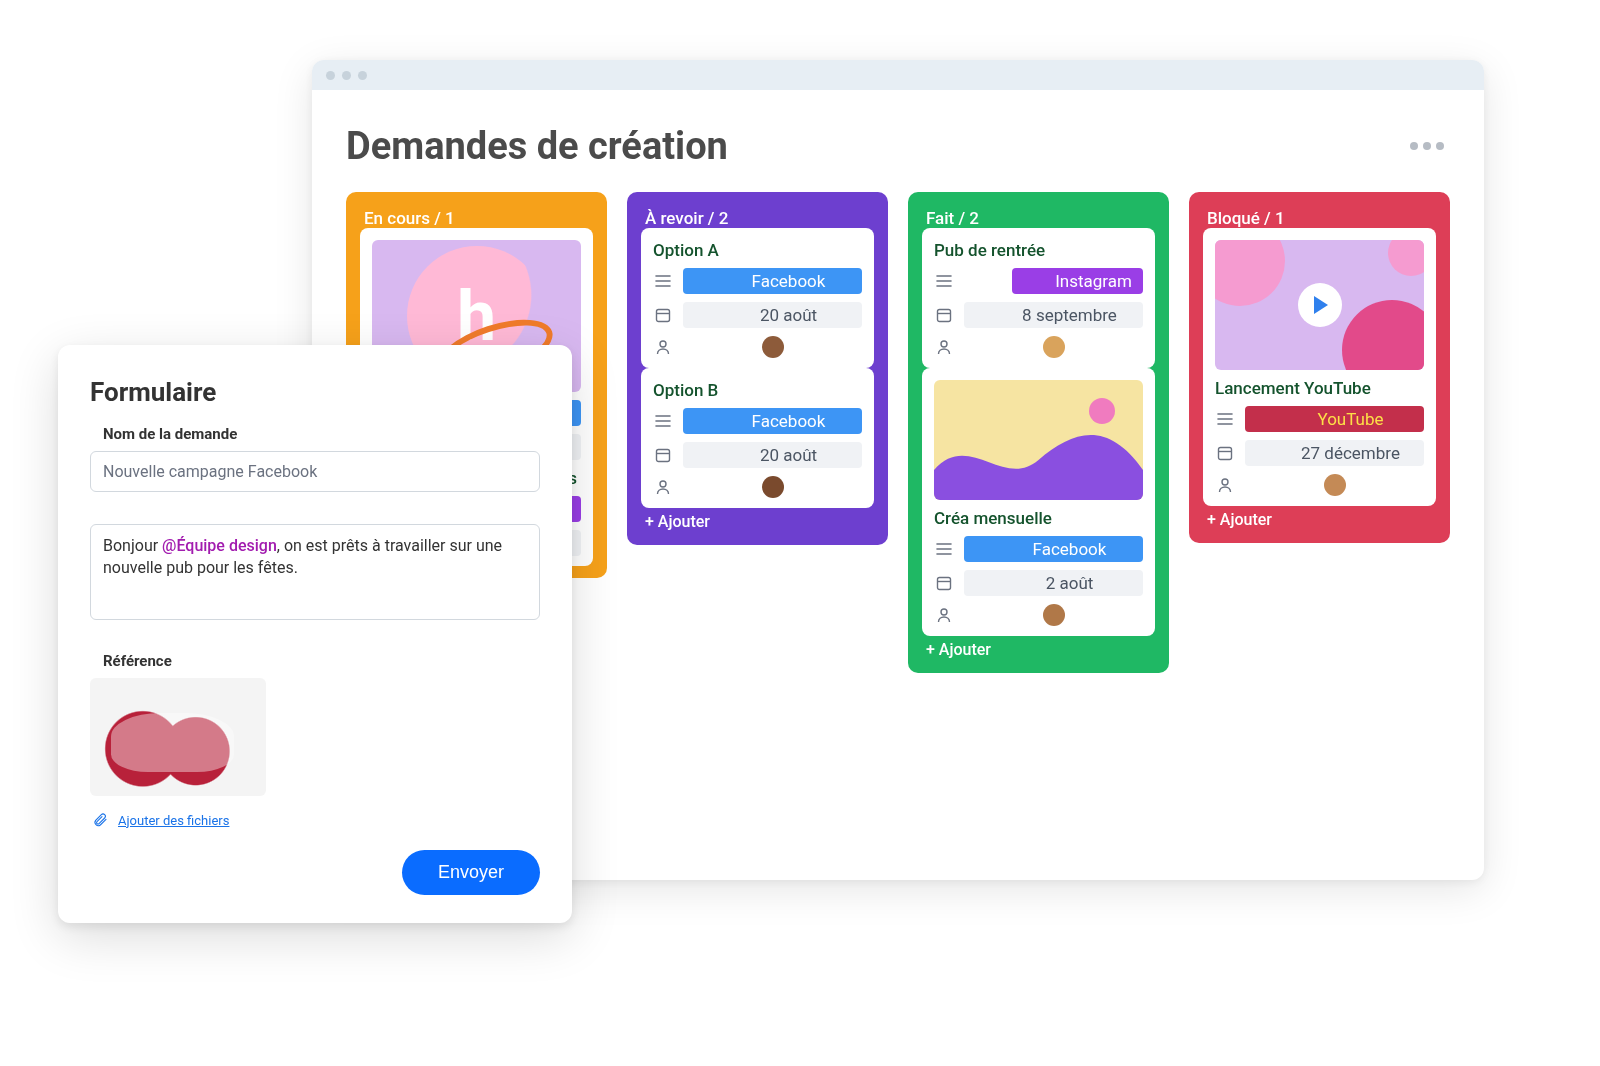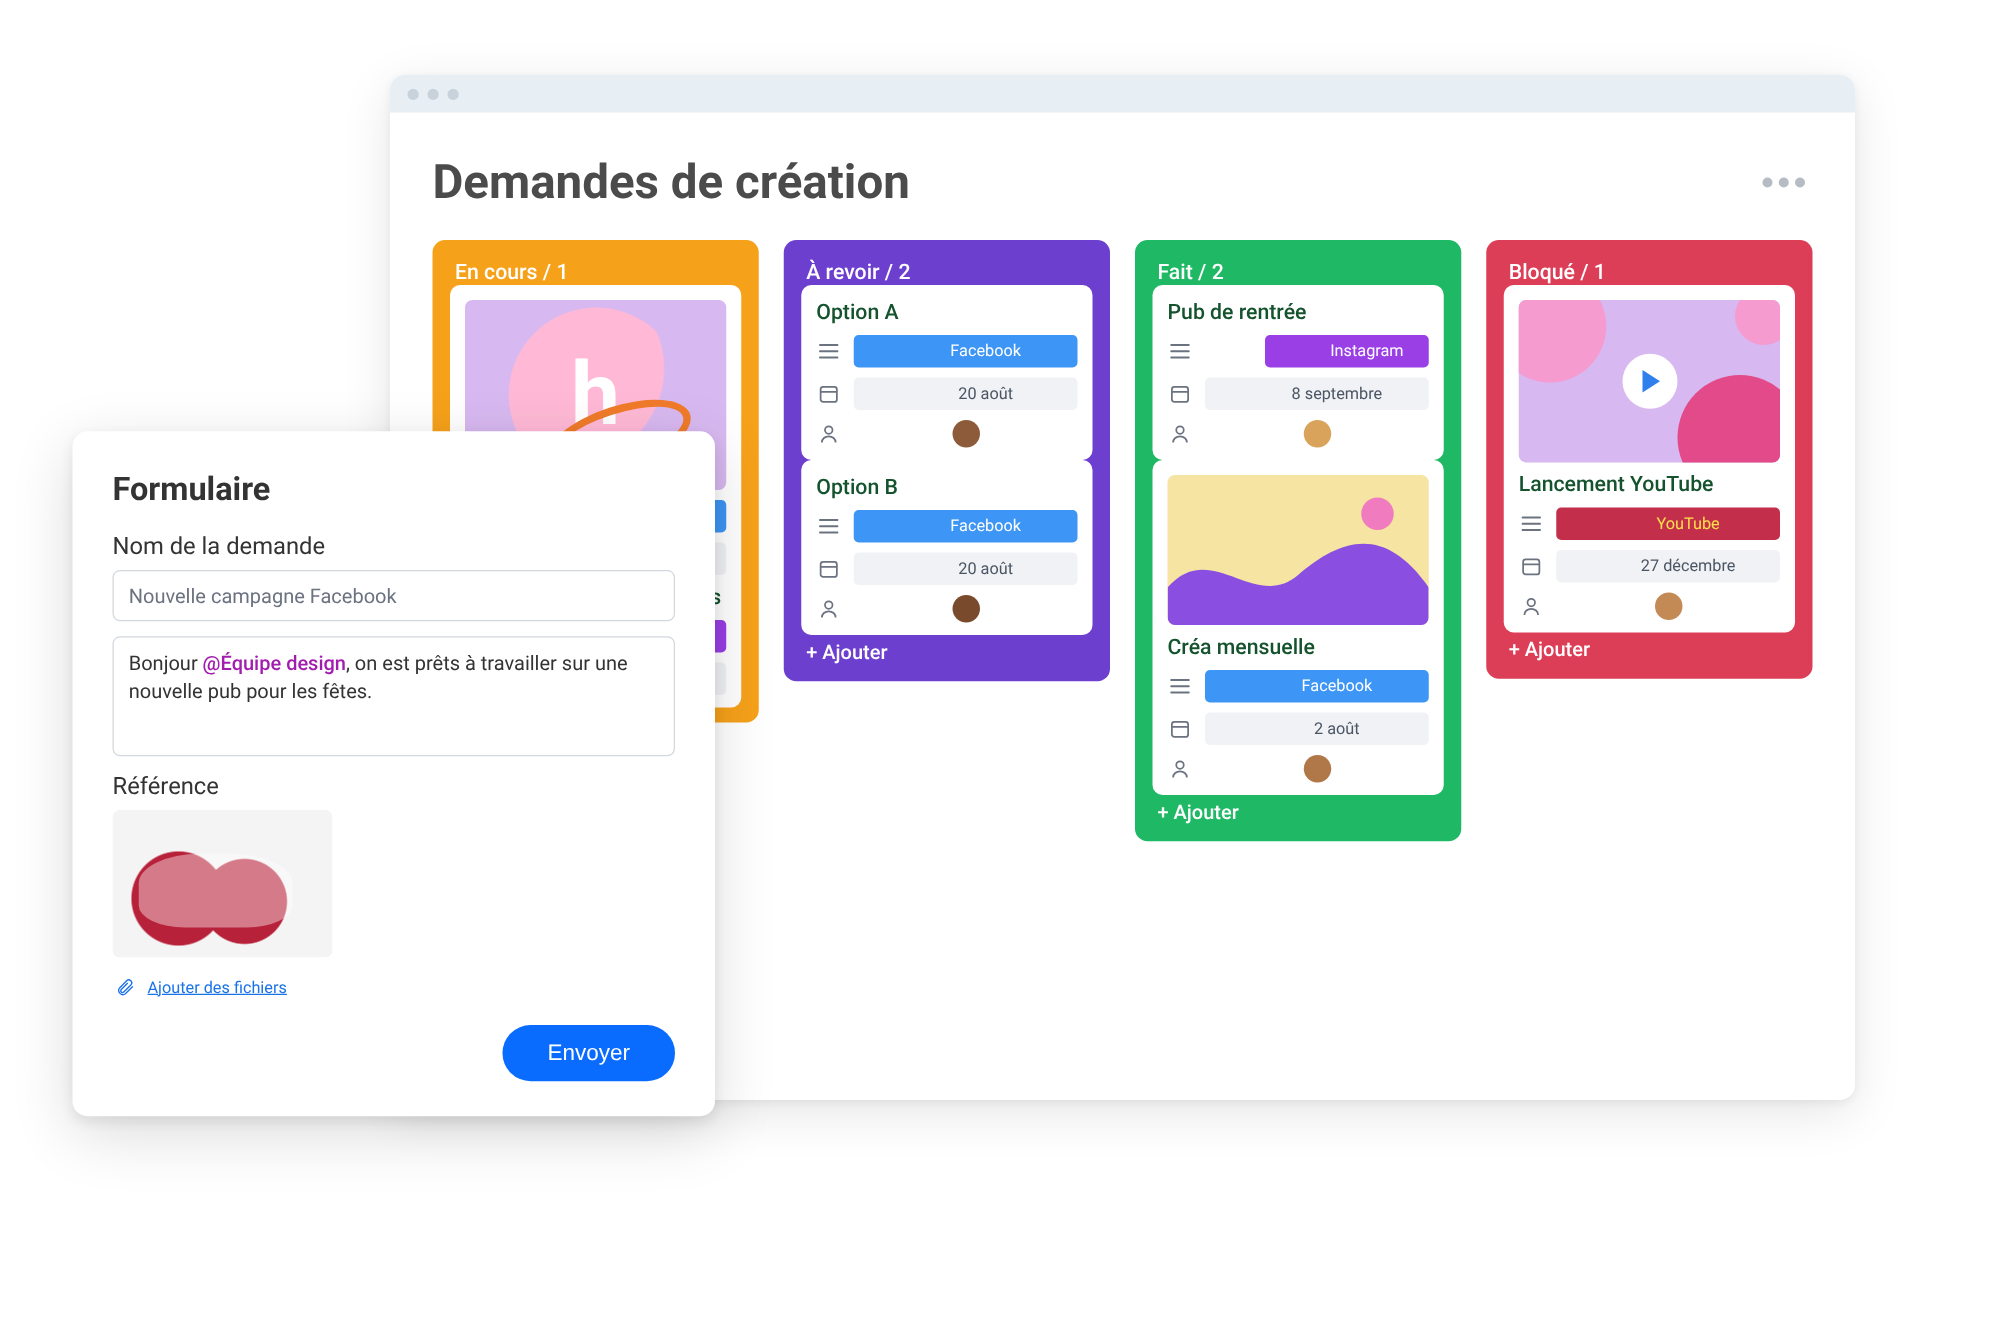--- a/index.html
+++ b/index.html
@@ -111,21 +111,21 @@
     width: 20px; height: 20px; display:flex; align-items:center; justify-content:center;
     color: #6b7280; flex-shrink:0;
   }
   .pill {
     flex: 1;
     height: 26px;
     border-radius: 4px;
     display: flex;
     align-items: center;
     justify-content: center;
-    font-size: 13px;
+    font-size: 17px;
     font-weight: 400;
     padding-left: 32px;
   }
   .pill-blue   { background: #3d95f5; color: #fff; }
   .pill-purple { background: #9a3ee6; color: #fff; margin-left: 48px; }
   .pill-red    { background: #c32f4b; color: #fde047; }
   .pill-gray   { background: #f0f2f5; color: #4b5563; }
 
   .avatar {
     width: 22px; height: 22px; border-radius: 50%;
@@ -192,30 +192,30 @@
     background: #fff;
     border-radius: 12px;
     box-shadow: 0 14px 50px rgba(0,0,0,0.14), 0 4px 10px rgba(0,0,0,0.08);
     padding: 32px 32px 28px 32px;
     display:flex; flex-direction:column;
   }
   .modal h2 {
     font-size: 26px; font-weight: 700; color:#333; margin-bottom: 18px;
   }
   .field-label {
-    font-size: 19px; font-weight: 400; color:#333; margin-bottom: 8px;
+    font-size: 15px; font-weight: 700; color:#333; margin-bottom: 8px; margin-left: 13px;
   }
   .text-input, .textarea {
     width:100%;
     border:1px solid #d2d8de;
     border-radius:6px;
     padding: 10px 12px;
     font-size: 16px;
     color:#6b7280;
-    margin-bottom: 12px;
+    margin-bottom: 32px;
     font-family: inherit;
   }
   .textarea {
     min-height: 96px;
     line-height: 1.4;
     color:#333;
   }
   .mention { color:#a21caf; font-weight:500; }
 
   .ref-img {

